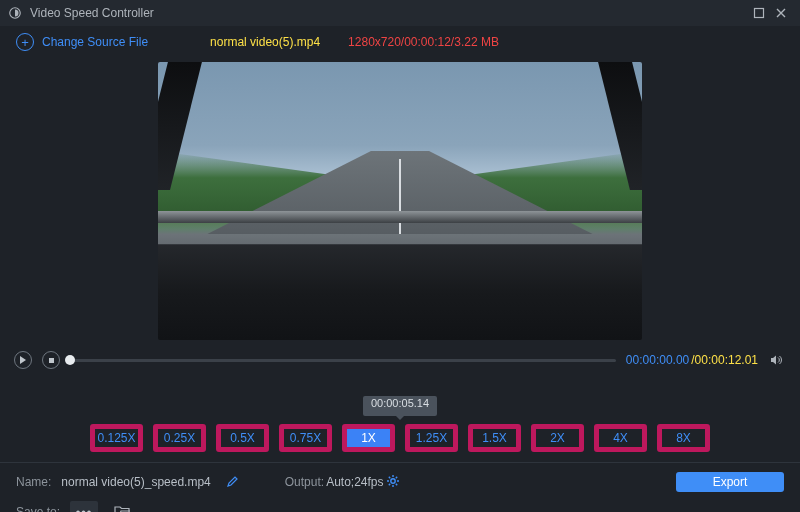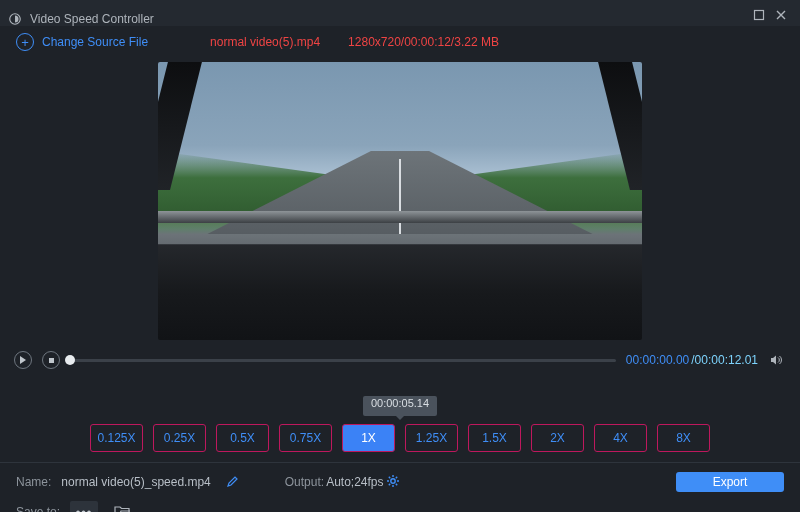--- a/index.html
+++ b/index.html
@@ -7,22 +7,22 @@
     width: 800px; height: 512px;
     background: #1e2228;
     font-family: -apple-system, "Segoe UI", sans-serif;
     color: #c0c6cc;
     font-size: 12px;
     overflow: hidden;
   }
   .titlebar {
     height: 26px;
     background: #242930;
-    display: flex; align-items: flex-end;
-    padding: 0 8px;
+    display: flex; align-items: center;
+    padding: 8px 8px;
   }
   .titlebar .logo {
     width: 14px; height: 14px; margin-right: 8px;
     display: inline-flex; align-items: center; justify-content: center;
   }
   .titlebar .title { color: #aeb4bb; font-size: 12px; flex: 0 0 auto; }
   .titlebar .spacer { flex: 1; }
   .win-btn {
     width: 22px; height: 22px;
     display: inline-flex; align-items: center; justify-content: center;
@@ -39,21 +39,21 @@
   }
   .sourcebar .add {
     display: flex; align-items: center; gap: 8px;
     color: #3f8ef7; cursor: pointer;
   }
   .sourcebar .add .plus {
     width: 18px; height: 18px; border: 1.6px solid #3f8ef7; border-radius: 50%;
     display: inline-flex; align-items: center; justify-content: center;
     font-size: 13px; line-height: 1;
   }
-  .sourcebar .fname { color: #ef4444; padding-left: 34px; }
+  .sourcebar .fname { color: #fde047; padding-left: 34px; }
   .sourcebar .meta { color: #ef4444; }
 
   .preview-wrap {
     display: flex; justify-content: center;
     padding: 4px 0 6px 0;
   }
   .preview {
     width: 484px; height: 278px;
     background: linear-gradient(to bottom,
       #7a97b0 0%, #8aa4ba 30%, #a7bdd0 40%, #9db5c9 45%,
@@ -109,40 +109,40 @@
   .track {
     flex: 1; height: 3px; background: #3b4149; border-radius: 2px; position: relative;
   }
   .thumb {
     position: absolute; left: 0; top: 50%; transform: translate(-50%, -50%);
     width: 10px; height: 10px; border-radius: 50%; background: #e8ecef;
     cursor: pointer;
   }
   .timestamps { display: flex; gap: 2px; font-variant-numeric: tabular-nums; }
   .cur { color: #3f8ef7; }
-  .dur { color: #7dd3fc; }
+  .dur { color: #fde047; }
   .vol-icon { width: 16px; height: 16px; display: inline-flex; align-items: center; justify-content: center; cursor: pointer; }
 
   .time-tag-row { display: flex; justify-content: center; height: 20px; margin-top: 24px; }
   .time-tag {
     background: #4a525c; color: #d9dee3; padding: 1px 8px; border-radius: 2px;
     font-size: 11px; position: relative;
   }
   .time-tag::after {
     content: ""; position: absolute; left: 50%; top: 100%; transform: translateX(-50%);
     border: 4px solid transparent; border-top-color: #4a525c;
   }
 
   .speed-row {
     display: flex; justify-content: center; gap: 10px;
     padding: 8px 16px 10px 16px;
   }
   .speed-btn {
     width: 53px; height: 28px;
-    border: 1px solid #be185d; border-radius: 3px;
+    border: 5px solid #be185d; border-radius: 3px;
     background: transparent; color: #3f8ef7;
     display: inline-flex; align-items: center; justify-content: center;
     font-size: 12px; cursor: pointer;
   }
   .speed-btn.active {
     background: #3b82f6; color: #fff;
   }
 
   .divider { height: 1px; background: #2e343c; margin: 0 0 0 0; }
 

